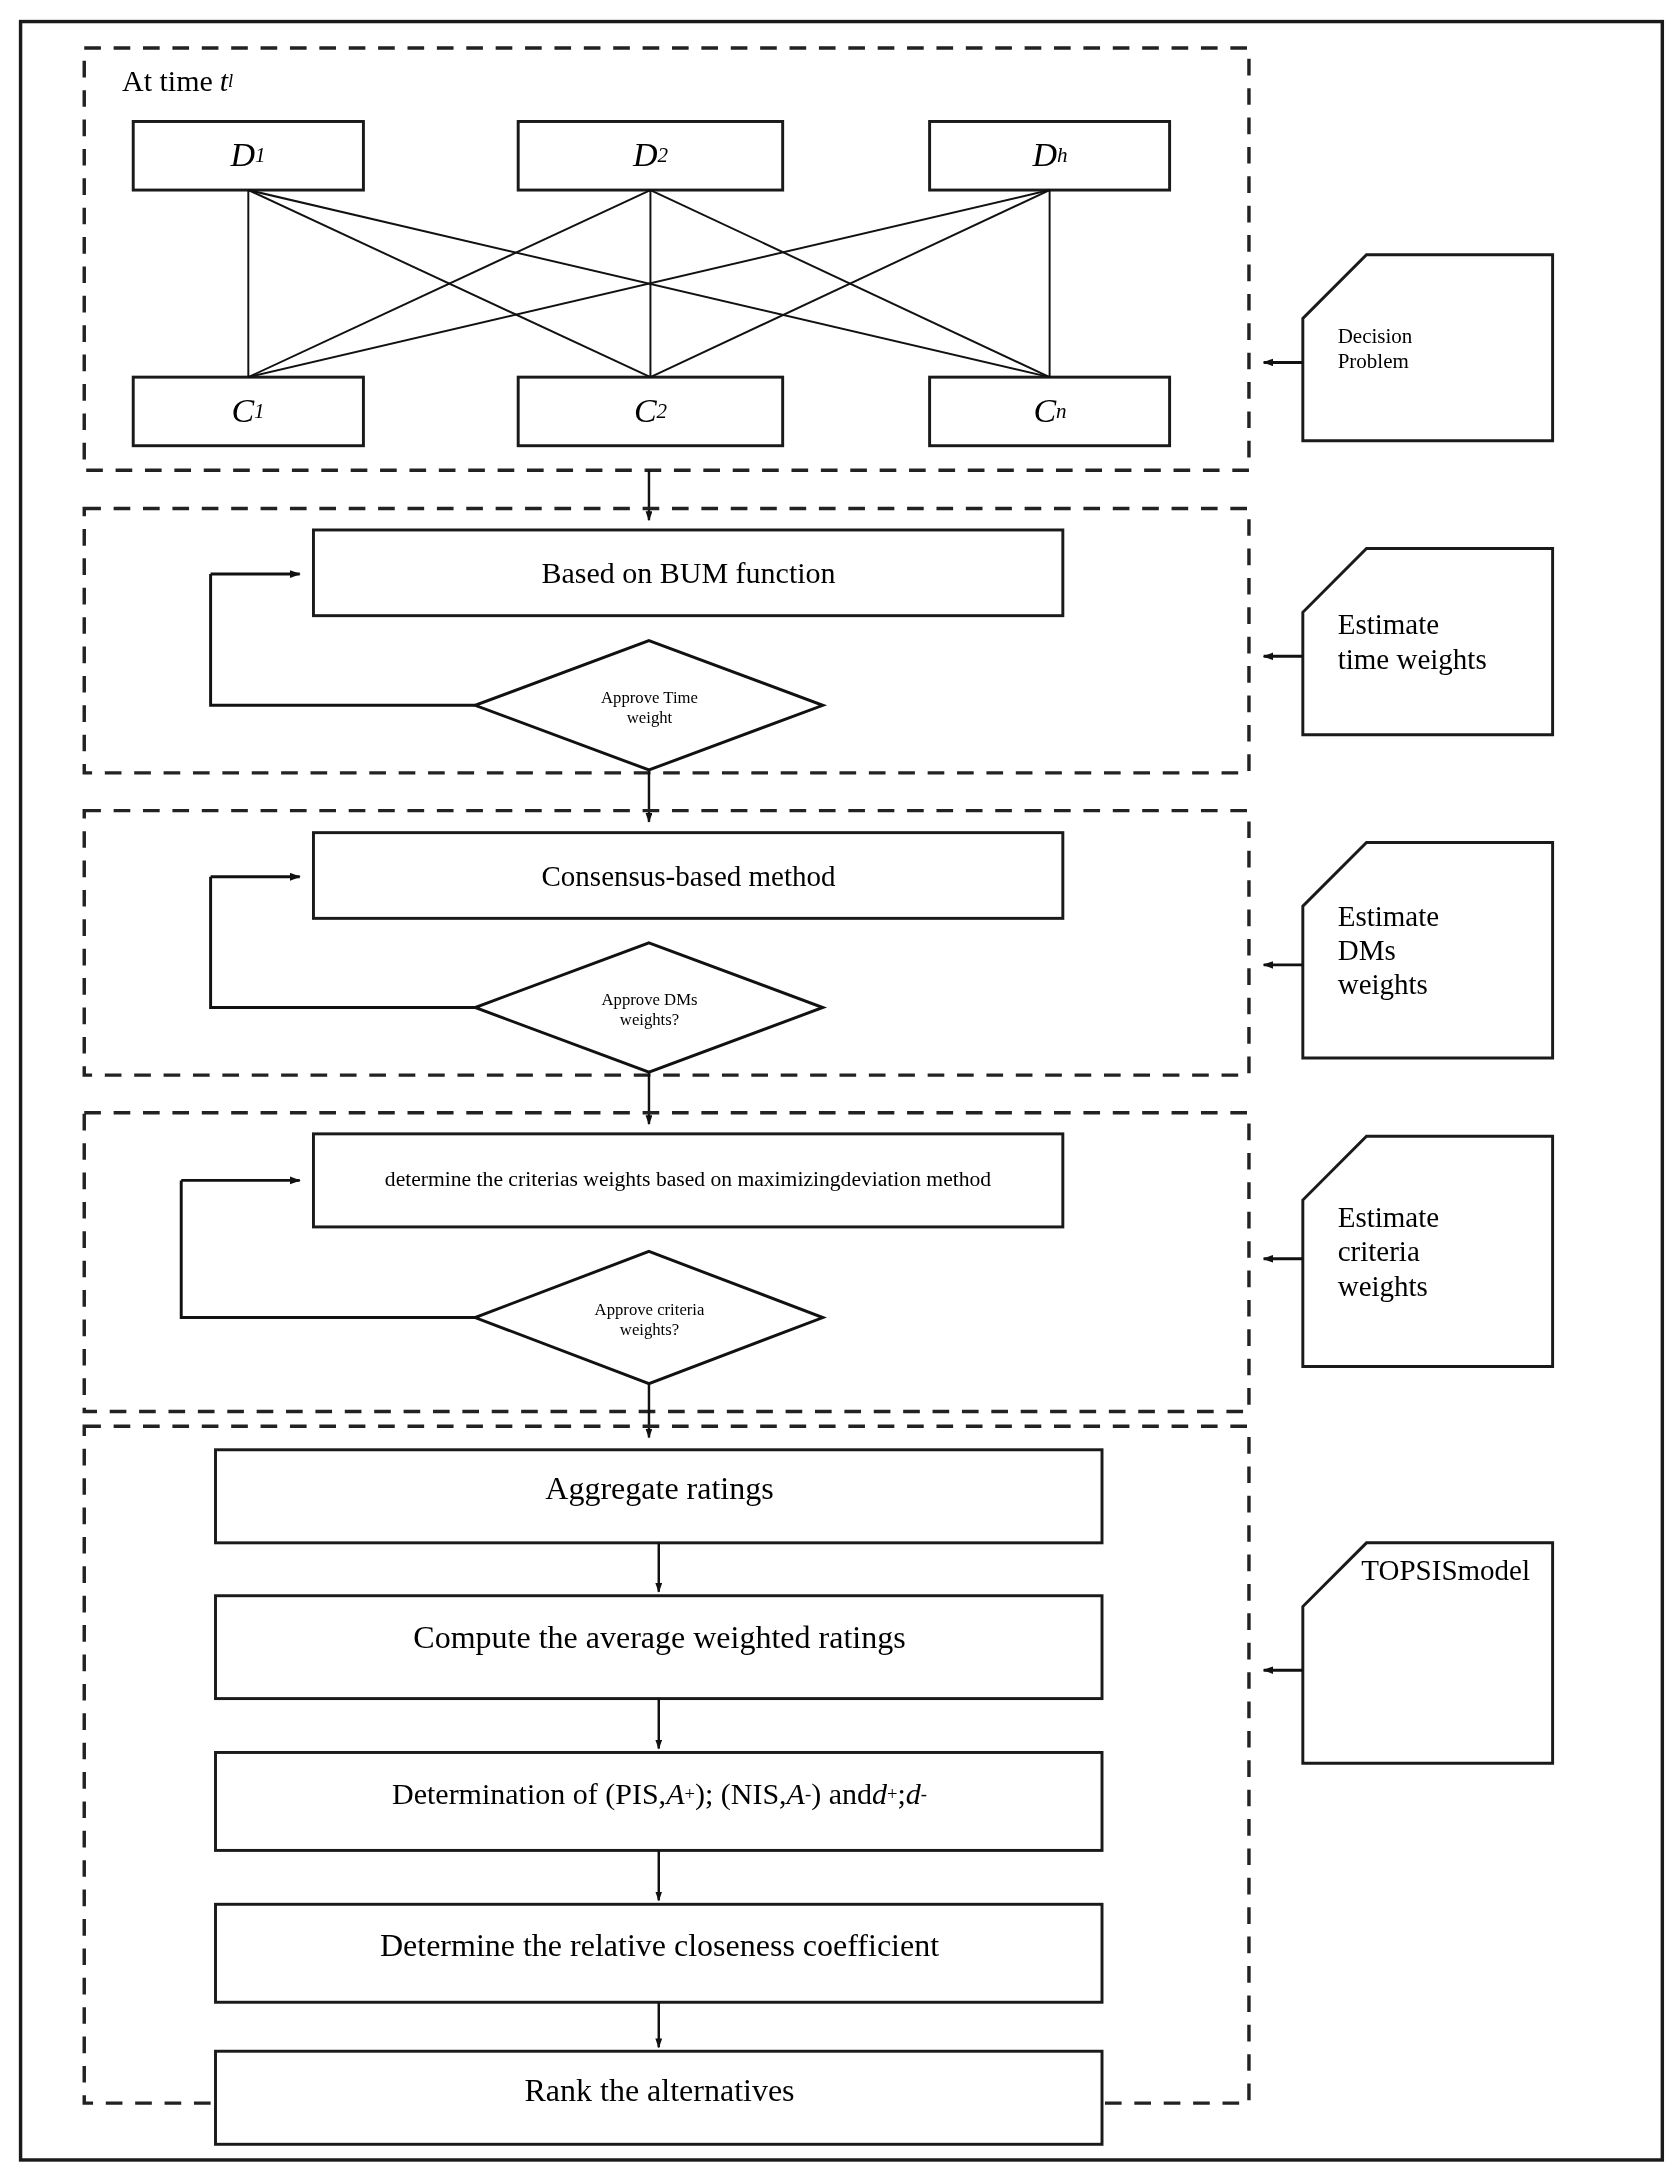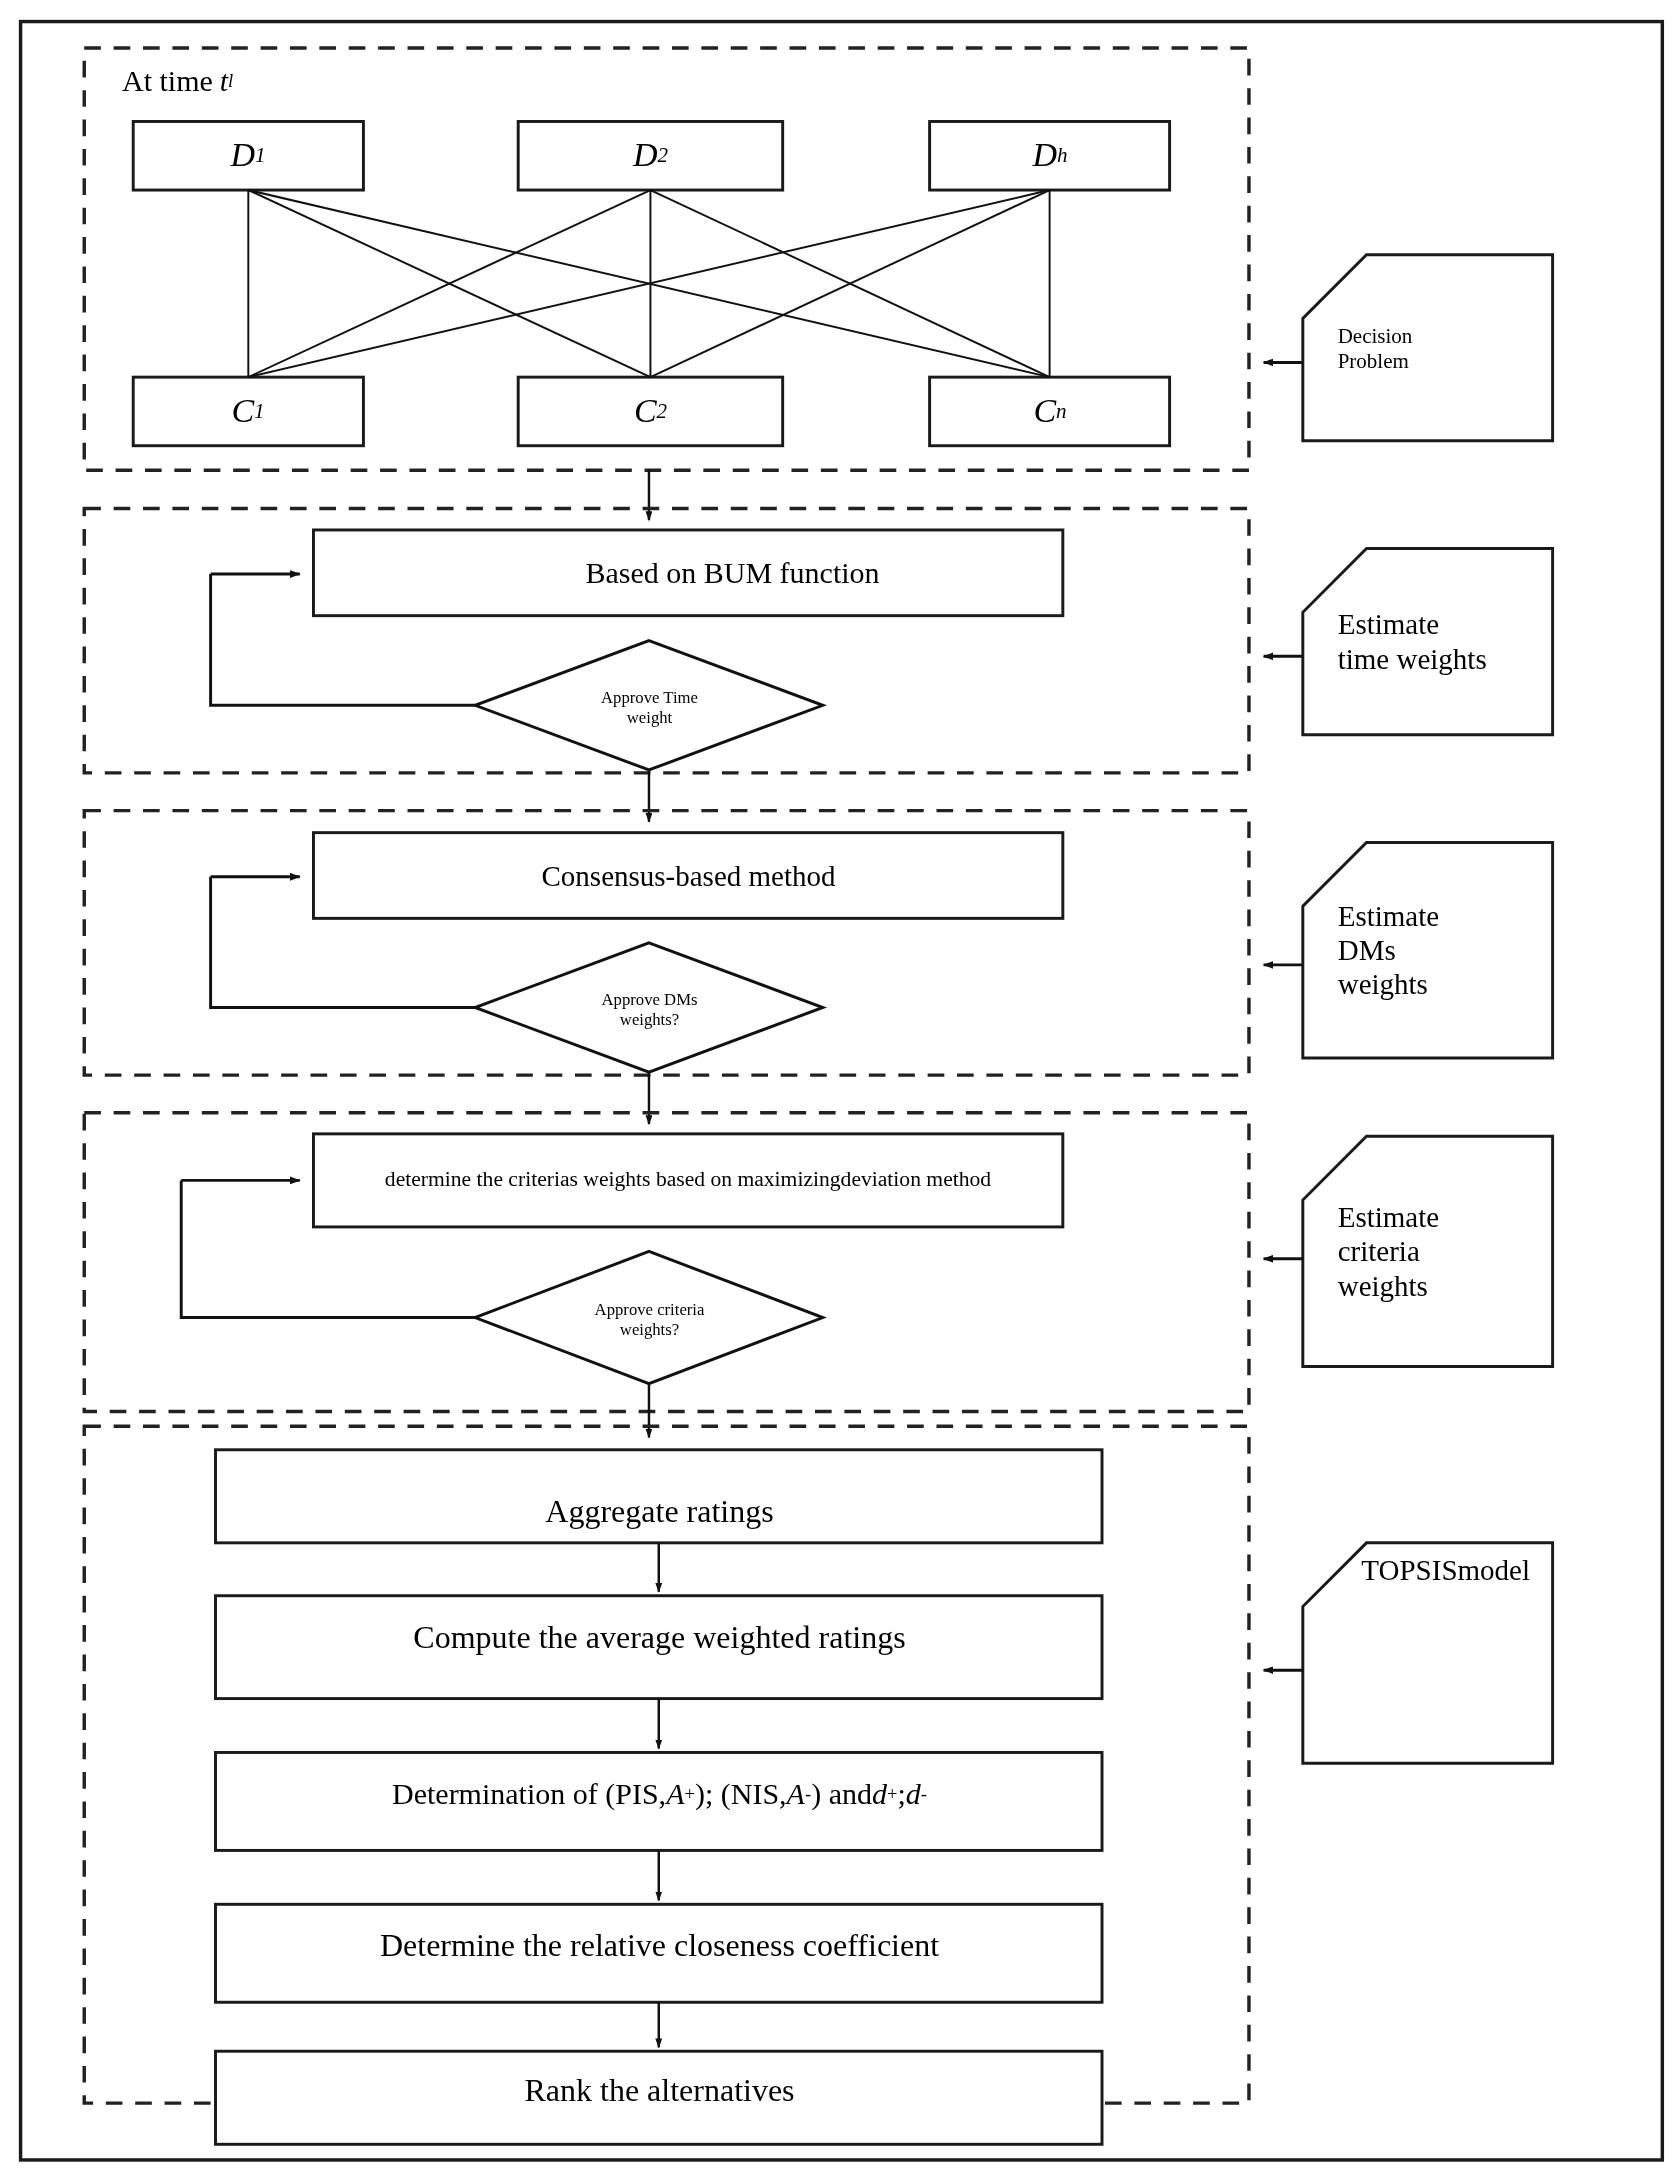--- a/index.html
+++ b/index.html
@@ -173,21 +173,21 @@
   <span>Estimate</span>
   <span>criteria</span>
   <span>weights</span>
 </div>
 
 <div class="lbl" style="left:1323px;top:1553px;width:216px;height:201px;flex-direction:row;align-items:flex-start;justify-content:center;font-size:29px;padding-left:14.7px;">
   <span>TOPSIS</span>
   <span>model</span>
 </div>
 
-<div class="lbl" style="left:314px;top:530px;width:749px;height:86px;font-size:30px;margin-left:44px;">Based on BUM function</div>
+<div class="lbl" style="left:314px;top:530px;width:749px;height:86px;font-size:30px;">Based on BUM function</div>
 
 <div class="lbl" style="left:527px;top:671px;width:245px;height:73px;flex-direction:column;font-size:16.7px;">
   <span>Approve Time</span>
   <span>weight</span>
 </div>
 
 <div class="lbl" style="left:314px;top:833px;width:749px;height:86px;font-size:29px;border-radius:17px;">Consensus-based method</div>
 
 <div class="lbl" style="left:527px;top:973px;width:245px;height:73px;flex-direction:column;font-size:16.7px;">
   <span>Approve DMs</span>
@@ -197,21 +197,21 @@
 <div class="lbl" style="left:323px;top:1141px;width:730px;height:78px;font-size:21.6px;">
   <span>determine the criterias weights based on maximizing</span>
   <span>deviation method</span>
 </div>
 
 <div class="lbl" style="left:527px;top:1283px;width:245px;height:73px;flex-direction:column;font-size:16.7px;">
   <span>Approve criteria</span>
   <span>weights?</span>
 </div>
 
-<div class="lbl" style="left:216px;top:1450px;width:887px;height:78px;font-size:32px;margin-top:23px;">Aggregate ratings</div>
+<div class="lbl" style="left:216px;top:1450px;width:887px;height:78px;font-size:32px;">Aggregate ratings</div>
 
 <div class="lbl" style="left:216px;top:1596px;width:887px;height:83px;font-size:32px;">Compute the average weighted ratings</div>
 
 <div class="lbl" style="left:216px;top:1753px;width:887px;height:81px;font-size:30px;">
   <span>Determination of (PIS, </span>
       <span class="it">A</span>
       <span class="sup">+</span>
       <span>); (NIS, </span>
       <span class="it">A</span>
       <span class="sup">-</span>

